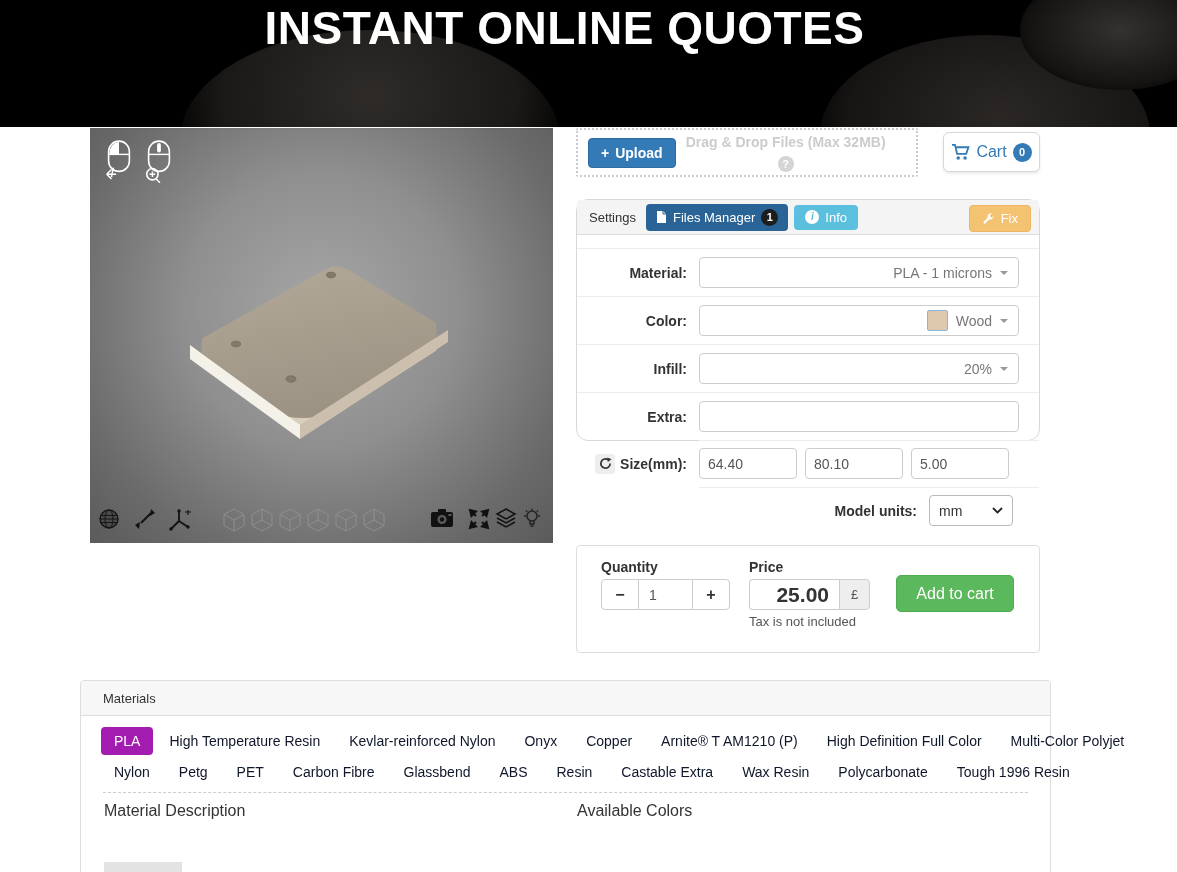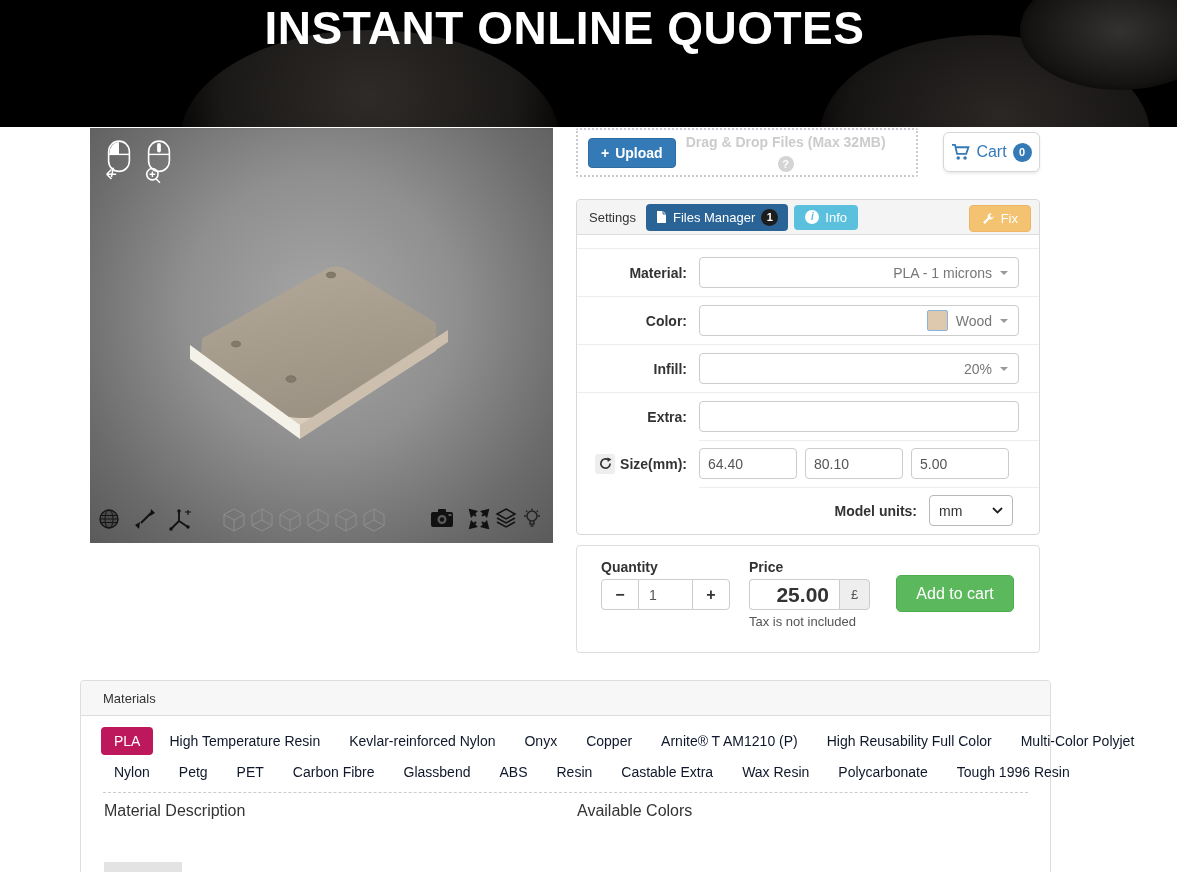--- a/index.html
+++ b/index.html
@@ -32,22 +32,22 @@
   .help-dot { display:inline-block; width:16px; height:16px; border-radius:50%; background:#d4d4d4; color:#fff;
     font-size:11px; font-weight:700; text-align:center; line-height:16px; }
 
   .btn-cart { position:absolute; left:943px; top:132px; width:97px; height:40px; background:#fff;
     border:1px solid #d6d6d6; border-radius:6px; box-shadow:0 2px 3px rgba(0,0,0,0.08);
     display:flex; align-items:center; justify-content:center; gap:6px; color:#337ab7; font-size:16px; cursor:pointer; }
   .cart-badge { background:#337ab7; color:#fff; border-radius:50%; width:19px; height:19px; font-size:11px;
     font-weight:700; line-height:19px; text-align:center; }
 
   
-  .settings { position:absolute; left:576px; top:199px; width:464px; height:336px;
-    border:1px solid #d8d8d8; border-radius:4px; background:#fff; }
+  .settings { position:absolute; left:576px; top:199px; width:464px; height:242px;
+    border:1px solid #d8d8d8; border-radius:12px; background:#fff; }
   .settings-head { height:35px; background:#f4f4f4; border-bottom:1px solid #ddd; border-radius:4px 4px 0 0;
     display:flex; align-items:center; padding:0 8px; gap:6px; position:relative; }
   .settings-label { font-size:13px; color:#333; margin:0 4px 0 4px; }
   .tab-fm { background:#2a6496; color:#fff; font-size:13px; border:none; border-radius:4px; padding:5px 10px;
     display:inline-flex; align-items:center; gap:6px; cursor:pointer; }
   .fm-badge { background:#1d1d1d; color:#fff; border-radius:50%; width:17px; height:17px; font-size:11px;
     font-weight:700; line-height:17px; text-align:center; }
   .tab-info { background:#5bc0de; color:#fff; font-size:13px; border:none; border-radius:4px; padding:5px 11px;
     display:inline-flex; align-items:center; gap:6px; cursor:pointer; }
   .info-dot { display:inline-block; width:14px; height:14px; border-radius:50%; background:#fff; color:#5bc0de;
@@ -96,21 +96,21 @@
 
   
   .materials { position:absolute; left:80px; top:680px; width:971px; height:200px; border:1px solid #ddd;
     border-radius:4px 4px 0 0; background:#fff; }
   .materials-head { height:35px; background:#f7f7f7; border-bottom:1px solid #ddd; border-radius:4px 4px 0 0;
     display:flex; align-items:center; padding-left:22px; font-size:13px; color:#333; }
   .mat-tabs { padding:11px 20px 0 20px; }
   .mat-row { display:flex; flex-wrap:nowrap; margin-bottom:3px; }
   .mat-tab { font-size:14px; color:#0f172a; padding:6px 13px; margin-right:3px; border-radius:4px;
     white-space:nowrap; cursor:pointer; }
-  .mat-tab.active { background:#be185d; color:#fff; }
+  .mat-tab.active { background:#a21caf; color:#fff; }
   .mat-divider { margin:6px 22px 0 22px; border-top:1px dashed #ccc; }
   .mat-headings { position:relative; margin-top:9px; height:22px; }
   .mh { position:absolute; font-size:16px; color:#333; top:0; }
   .mh-desc { left:23px; }
   .mh-colors { left:496px; }
   .img-placeholder { position:absolute; left:23px; top:181px; width:78px; height:30px; background:#e3e3e3; }
 </style>
 </head>
 <body>
 
@@ -364,21 +364,21 @@
   <div class="materials">
     <div class="materials-head">Materials</div>
     <div class="mat-tabs">
         <div class="mat-row">
           <span class="mat-tab active">PLA</span>
           <span class="mat-tab">High Temperature Resin</span>
           <span class="mat-tab">Kevlar-reinforced Nylon</span>
           <span class="mat-tab">Onyx</span>
           <span class="mat-tab">Copper</span>
           <span class="mat-tab">Arnite® T AM1210 (P)</span>
-          <span class="mat-tab">High Reusability Full Color</span>
+          <span class="mat-tab">High Definition Full Color</span>
           <span class="mat-tab">Multi-Color Polyjet</span>
         </div>
         <div class="mat-row">
           <span class="mat-tab">Nylon</span>
           <span class="mat-tab">Petg</span>
           <span class="mat-tab">PET</span>
           <span class="mat-tab">Carbon Fibre</span>
           <span class="mat-tab">Glassbend</span>
           <span class="mat-tab">ABS</span>
           <span class="mat-tab">Resin</span>

